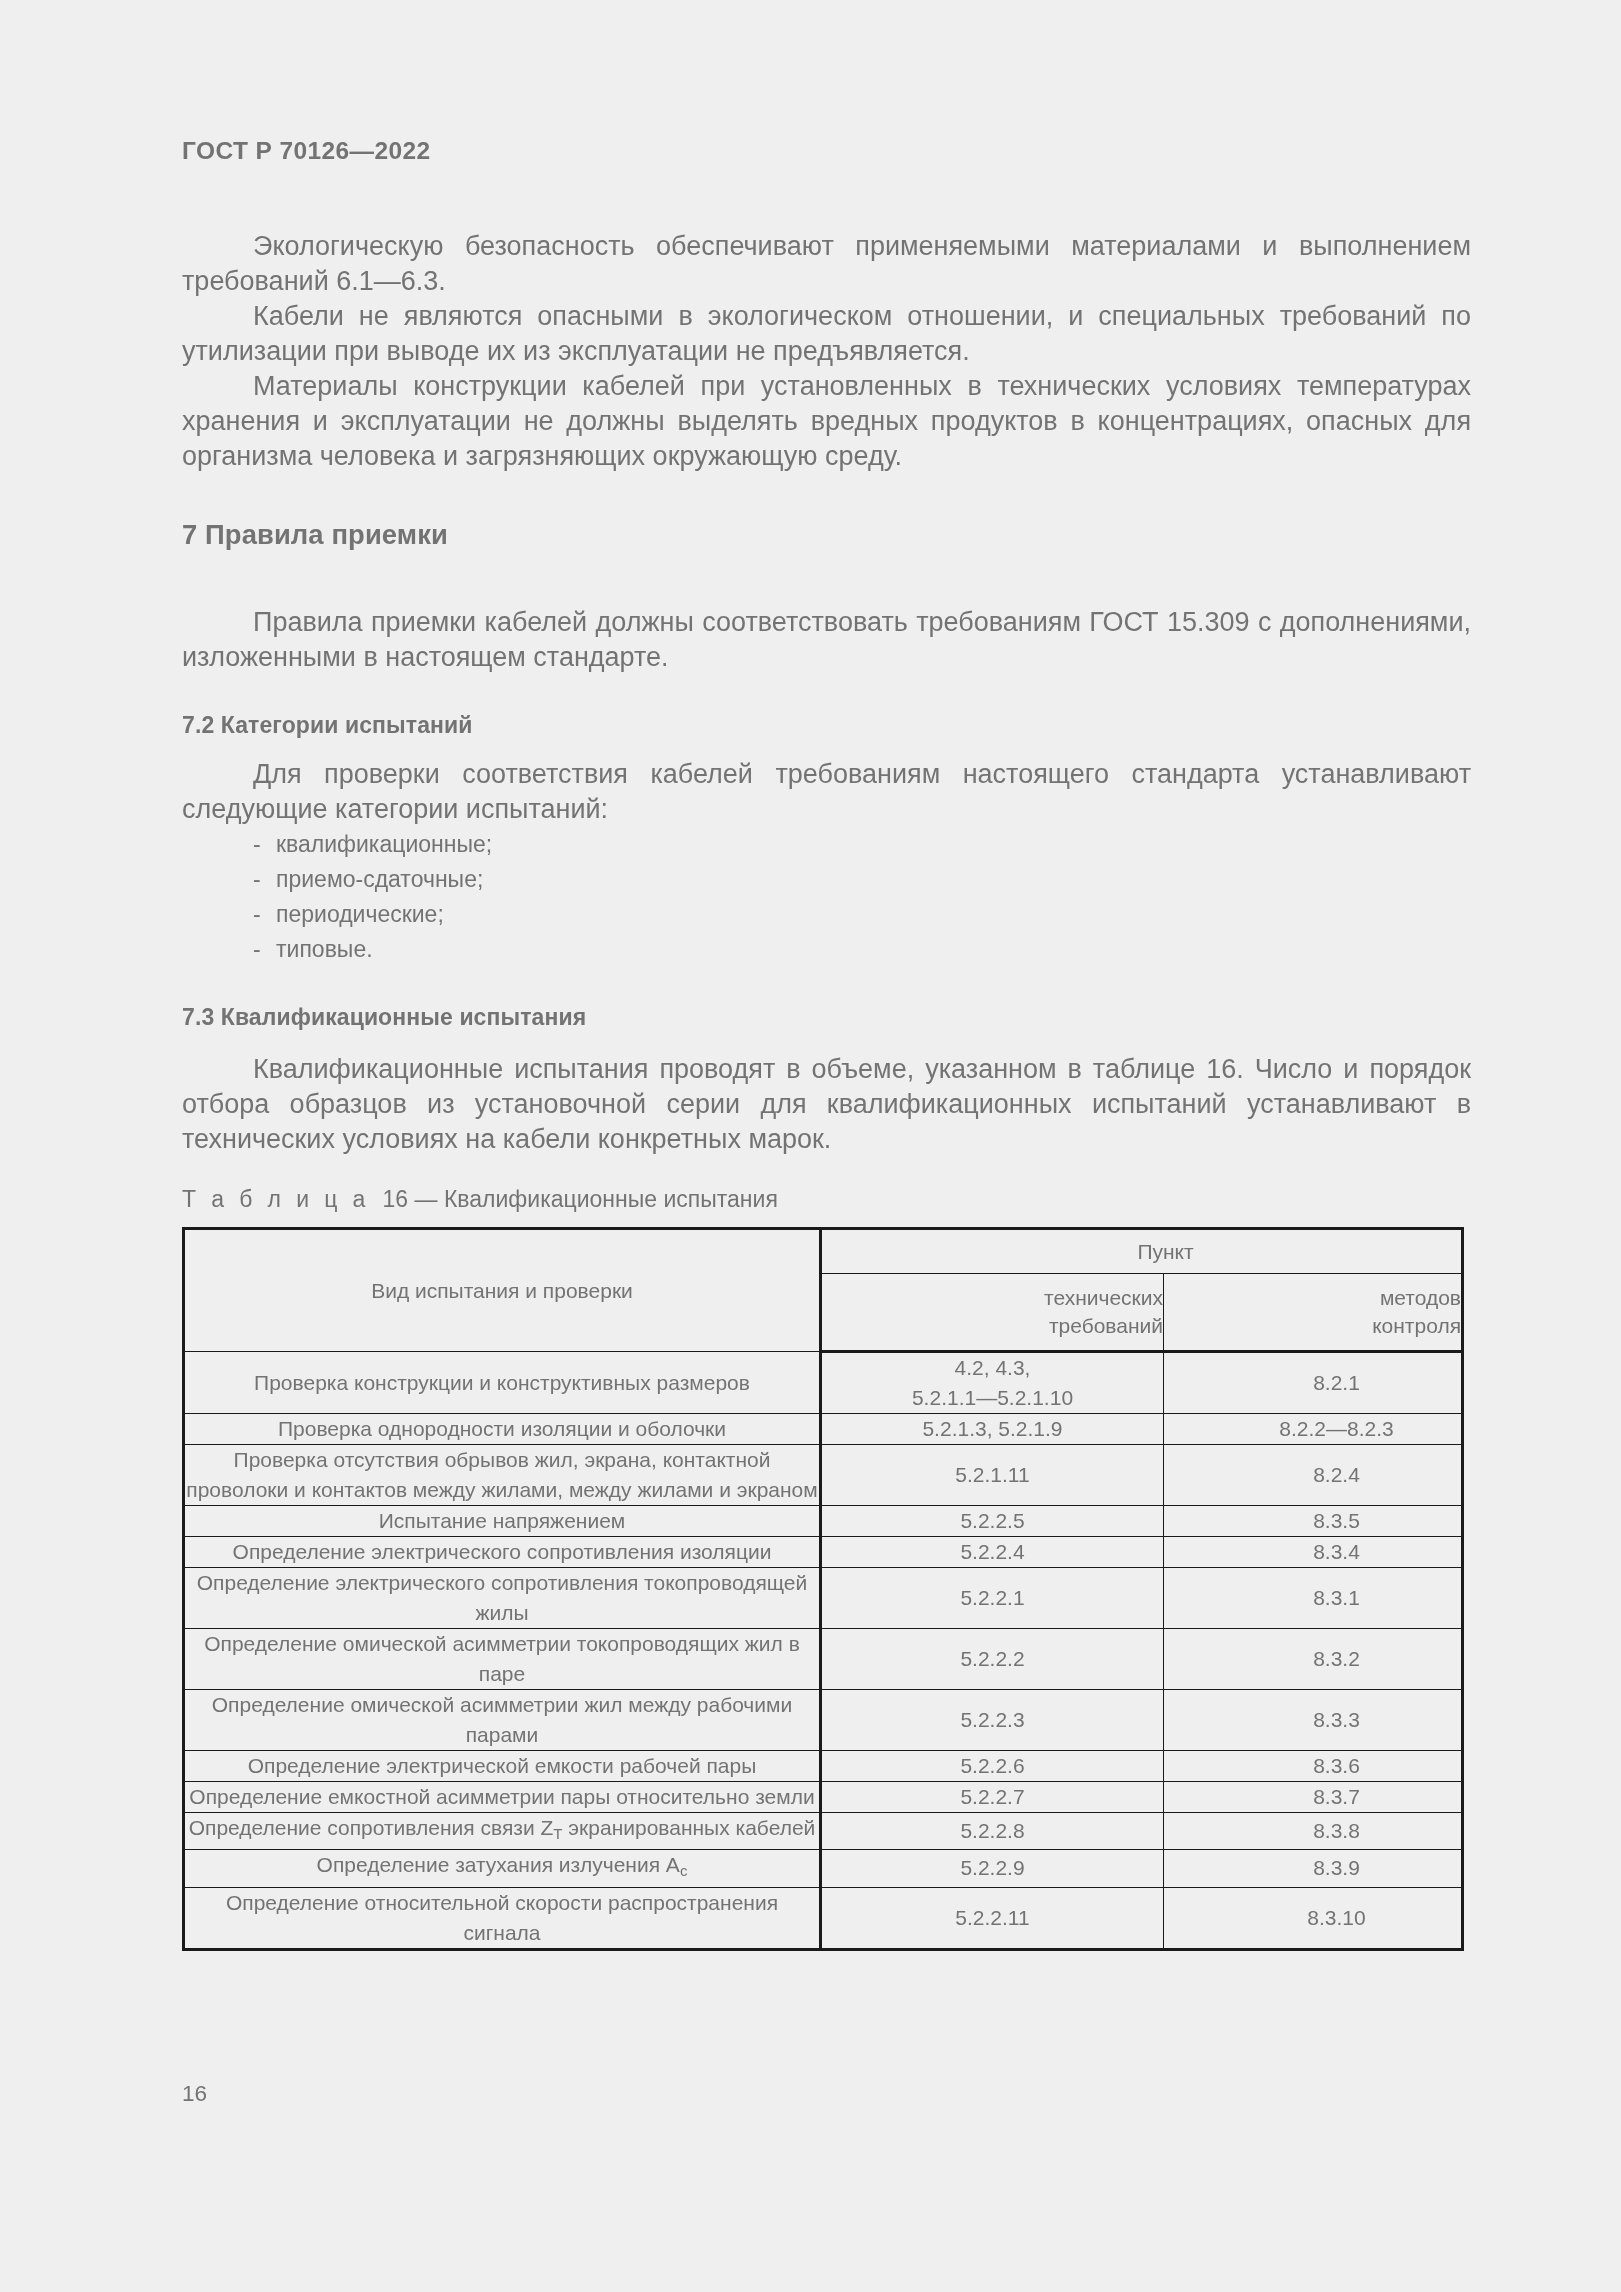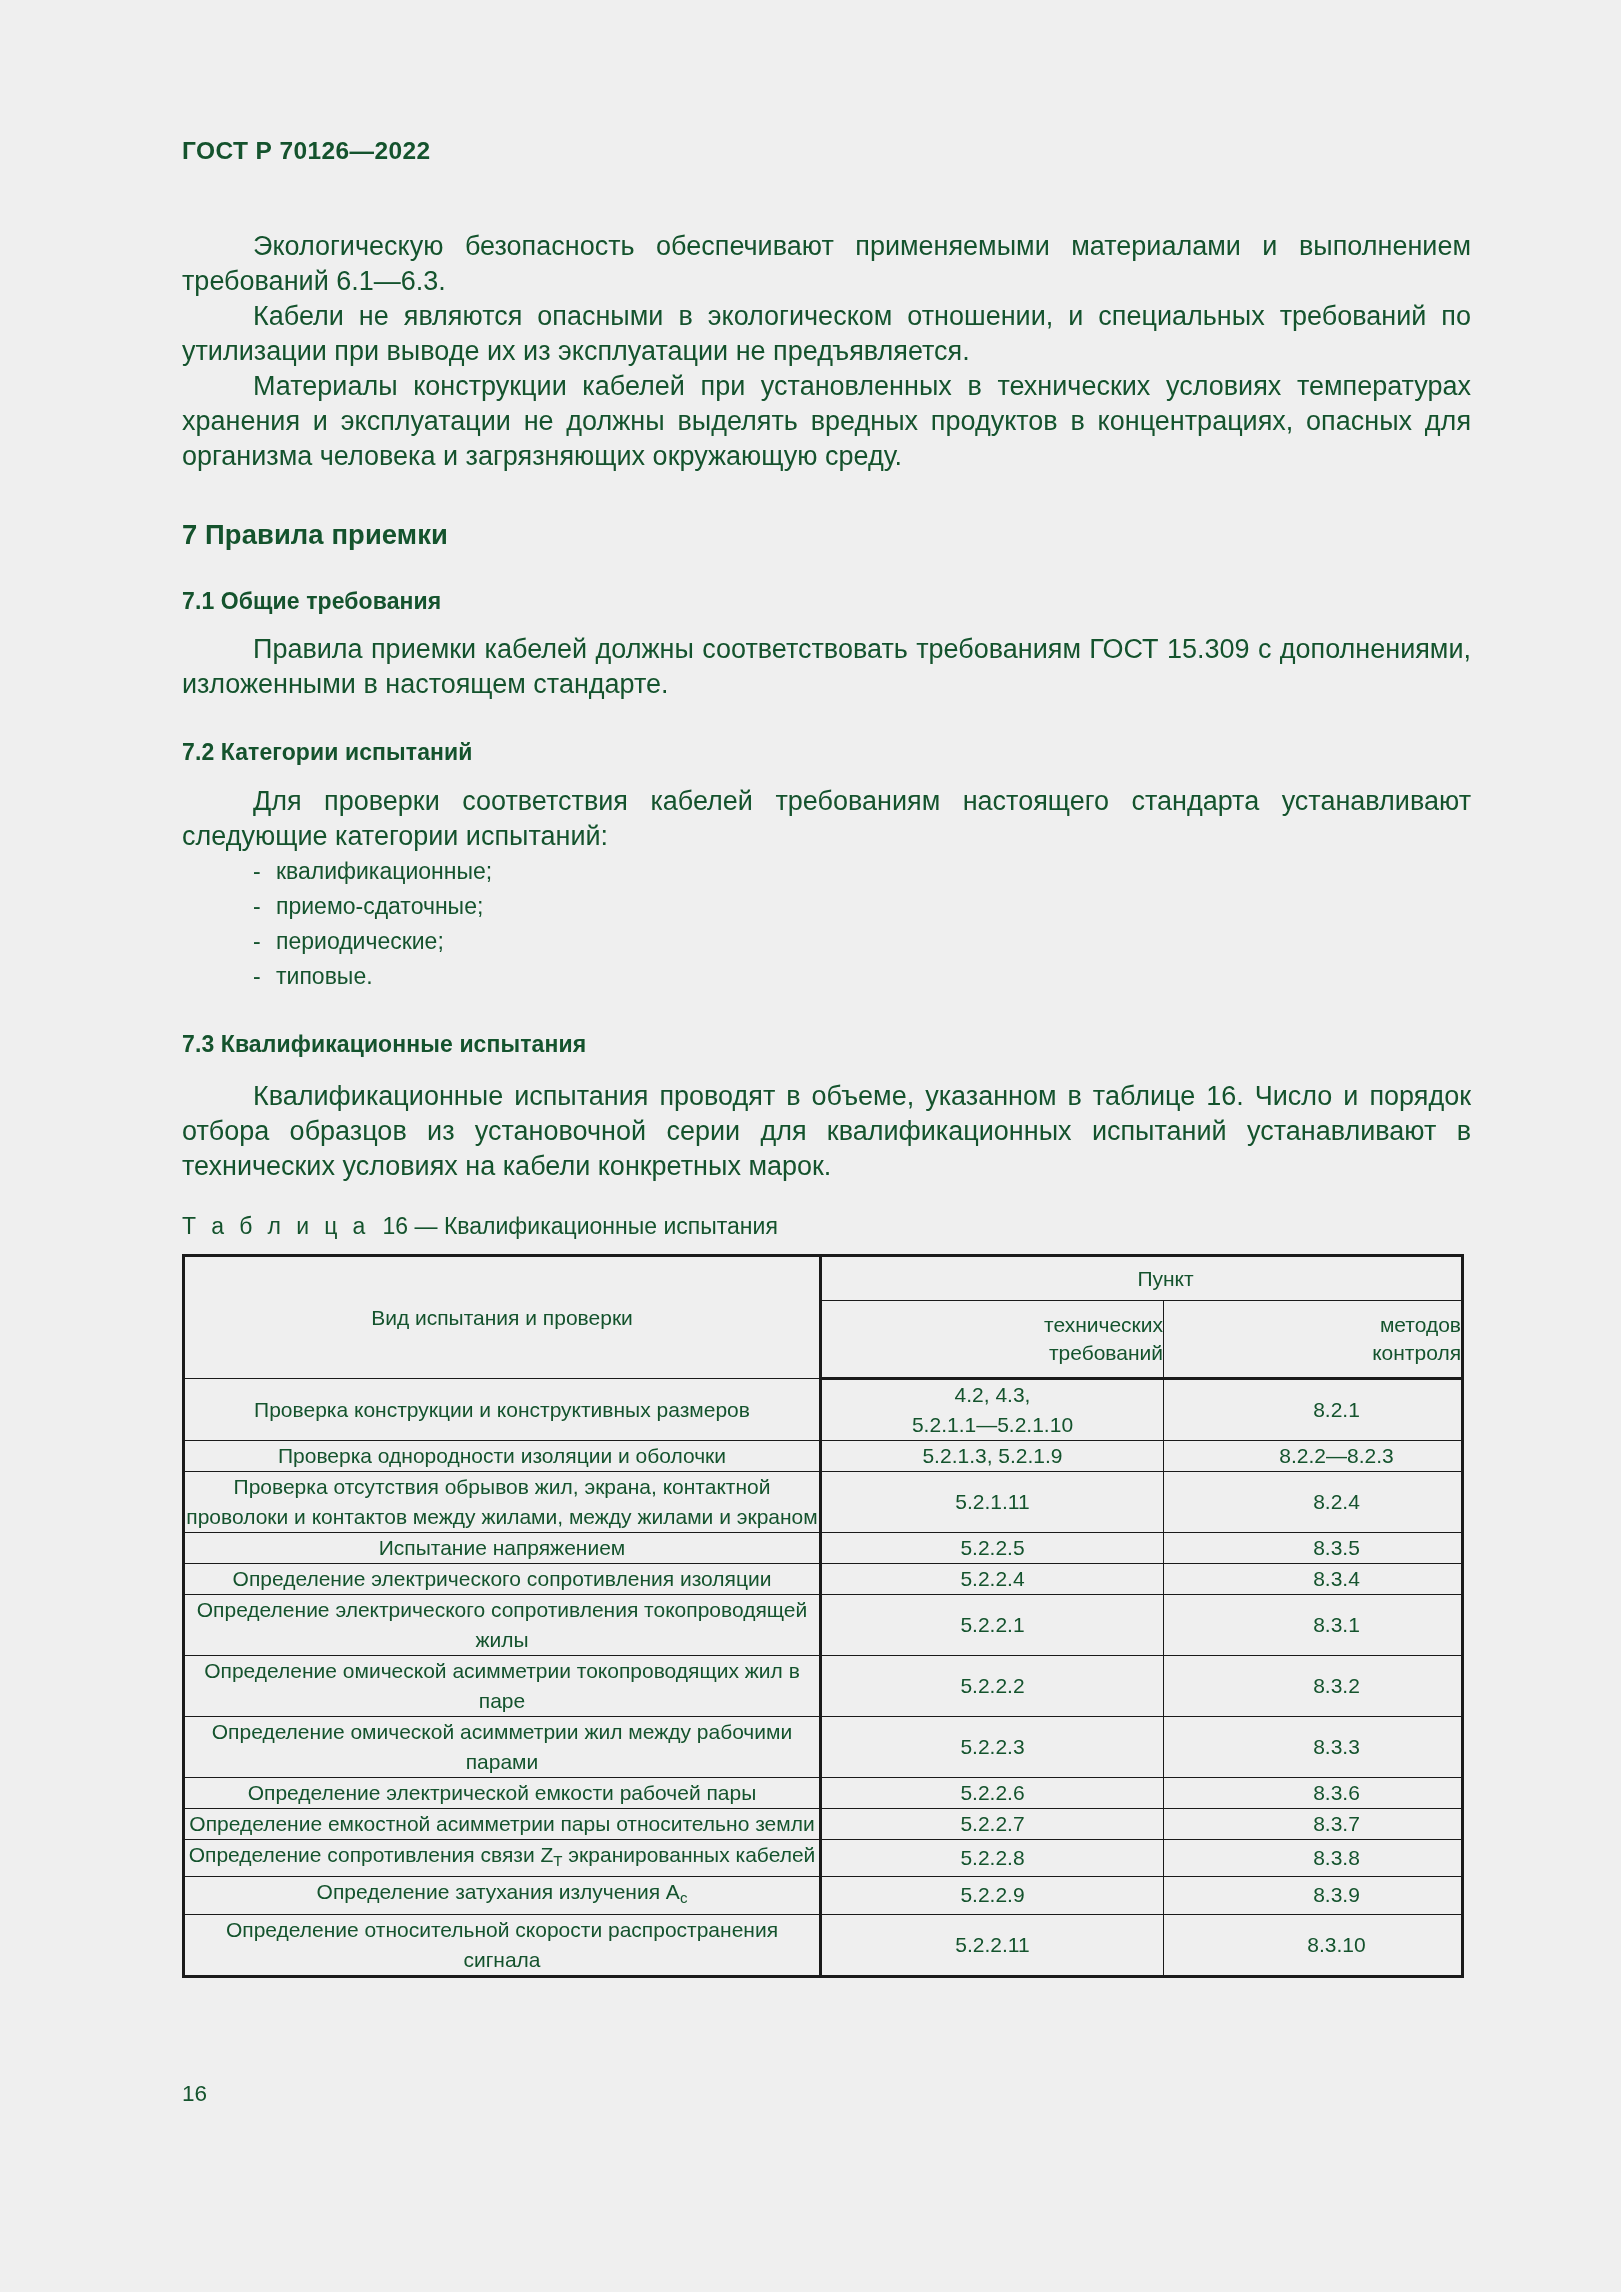--- a/index.html
+++ b/index.html
@@ -6,21 +6,21 @@
     margin: 0;
     padding: 0;
     background: #ffffff;
   }
   .page {
     position: relative;
     width: 1621px;
     height: 2293px;
     background: #efefef;
     font-family: "Liberation Sans", sans-serif;
-    color: #14532d;
+    color: #737373;
     overflow: hidden;
   }
 
   
   .doc-header {
     position: absolute;
     left: 182px;
     top: 137px;
     font-size: 24.5px;
     font-weight: bold;
@@ -162,21 +162,20 @@
 
     <div class="gap-18"></div>
     <p class="para">Экологическую безопасность обеспечивают применяемыми материалами и выполнением требований 6.1—6.3.</p>
     <p class="para">Кабели не являются опасными в экологическом отношении, и специальных требований по утилизации при выводе их из эксплуатации не предъявляется.</p>
     <p class="para">Материалы конструкции кабелей при установленных в технических условиях температурах хранения и эксплуатации не должны выделять вредных продуктов в концентрациях, опасных для организма человека и загрязняющих окружающую среду.</p>
 
     <div class="gap-46"></div>
     <h2 class="sec-head-big head-indent">7 Правила приемки</h2>
     <div class="gap-38"></div>
 
-    <h3 class="sec-head head-indent">7.1 Общие требования</h3>
     <div class="gap-18"></div>
     <p class="para">Правила приемки кабелей должны соответствовать требованиям ГОСТ 15.309 с дополнениями, изложенными в настоящем стандарте.</p>
 
     <div class="gap-38"></div>
     <h3 class="sec-head head-indent">7.2 Категории испытаний</h3>
     <div class="gap-18"></div>
     <p class="para">Для проверки соответствия кабелей требованиям настоящего стандарта устанавливают следующие категории испытаний:</p>
 
     <ul class="dash-list">
       <li><span class="dash">-</span><span>квалификационные;</span></li>

